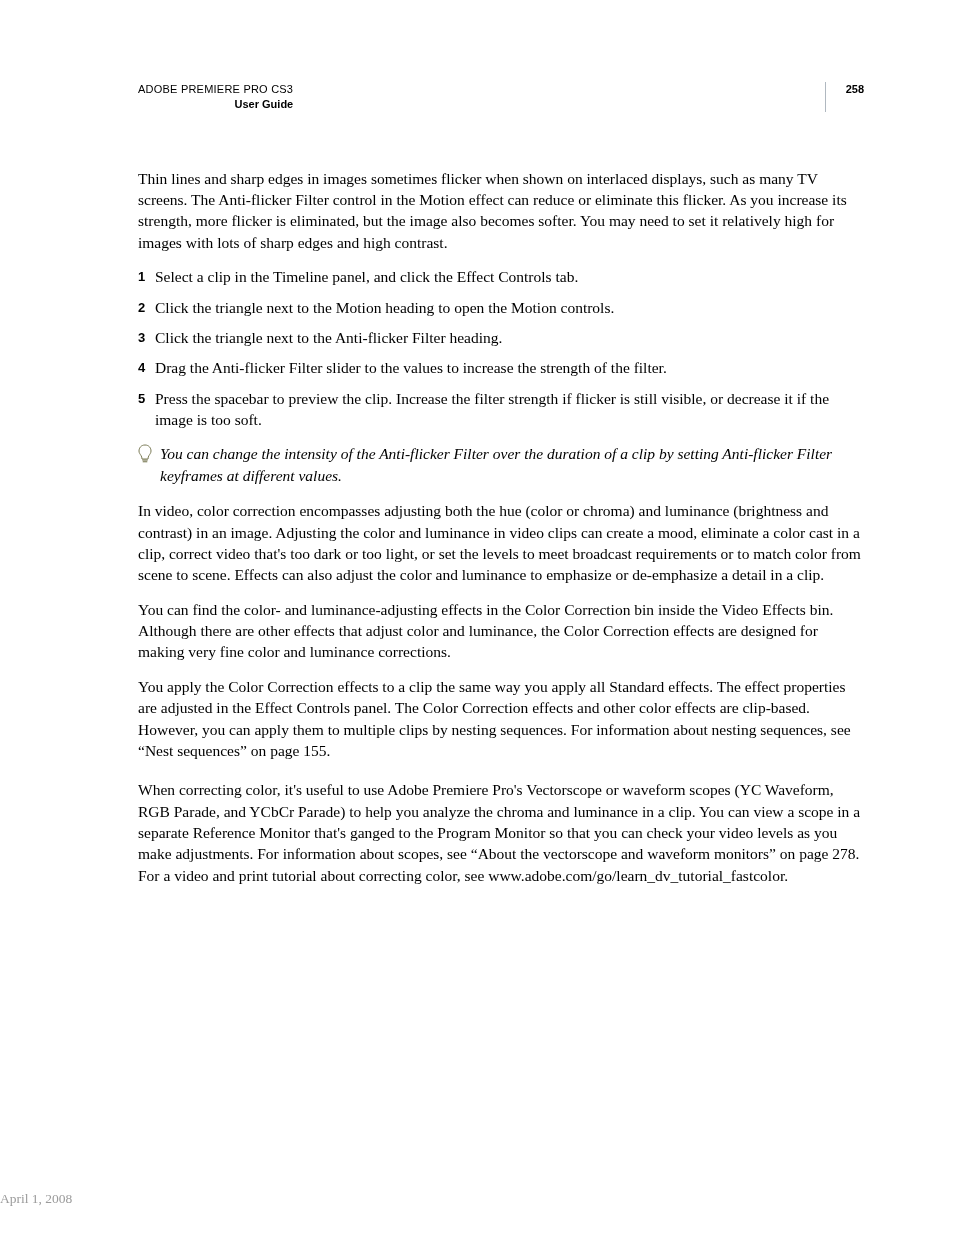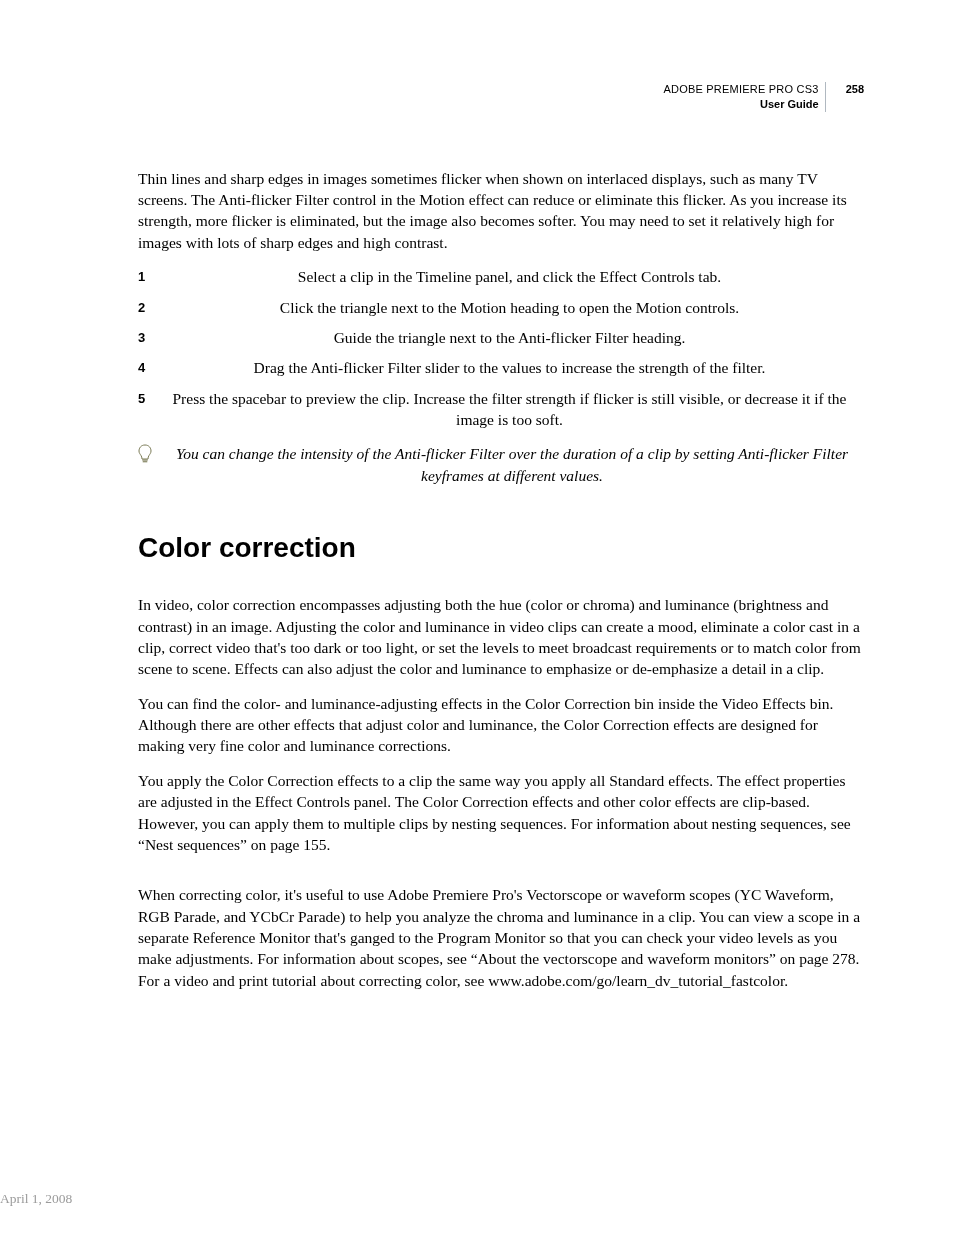--- a/index.html
+++ b/index.html
@@ -14,21 +14,21 @@
   .page {
     padding: 82px 90px 0 138px;
   }
   .header {
     text-align: right;
     font-family: "Myriad Pro", "Segoe UI", Arial, sans-serif;
     font-size: 11px;
     line-height: 1.35;
     margin-bottom: 56px;
     display: flex;
-    justify-content: flex-end;
+    justify-content: space-between;
   }
   .header-text {
     text-align: right;
     padding-right: 6px;
   }
   .header-divider {
     border-left: 1px solid #b0b8c0;
     padding-left: 20px;
     display: flex;
     align-items: flex-start;
@@ -64,37 +64,36 @@
     display: flex;
   }
   .step-num {
     font-family: "Myriad Pro", "Segoe UI", Arial, sans-serif;
     font-weight: bold;
     font-size: 13px;
     width: 17px;
     flex-shrink: 0;
     padding-top: 2px;
   }
-  .step-text { flex: 1; text-align: center; }
+  .step-text { flex: 1; }
   .tip {
     display: flex;
     margin-top: 13px;
     margin-bottom: 14px;
   }
   .tip-icon {
     width: 22px;
     flex-shrink: 0;
     padding-top: 1px;
   }
   .tip-text {
     font-style: italic;
     font-size: 15.5px;
     line-height: 1.38;
     flex: 1;
-    text-align: center;
   }
   .link { color: #000000; }
   .footer {
     position: absolute;
     bottom: 28px;
     left: 0;
     right: 0;
     text-align: left;
     color: #9b9b9b;
     font-size: 13.5px;
@@ -122,21 +121,21 @@
   <div class="step">
     <div class="step-num">1</div>
     <div class="step-text">Select a clip in the Timeline panel, and click the Effect Controls tab.</div>
   </div>
   <div class="step">
     <div class="step-num">2</div>
     <div class="step-text">Click the triangle next to the Motion heading to open the Motion controls.</div>
   </div>
   <div class="step">
     <div class="step-num">3</div>
-    <div class="step-text">Guide the triangle next to the Anti-flicker Filter heading.</div>
+    <div class="step-text">Click the triangle next to the Anti-flicker Filter heading.</div>
   </div>
   <div class="step">
     <div class="step-num">4</div>
     <div class="step-text">Drag the Anti-flicker Filter slider to the values to increase the strength of the filter.</div>
   </div>
   <div class="step">
     <div class="step-num">5</div>
     <div class="step-text">Press the spacebar to preview the clip. Increase the filter strength if flicker is still visible, or decrease it if the image is too soft.</div>
   </div>
 
@@ -144,30 +143,29 @@
     <div class="tip-icon">
       <svg class="bulb" viewBox="0 0 14 20">
           <path d="M7 1 C3 1 1 4 1 7 C1 9 2.2 10.2 3 11.5 C3.6 12.5 4 13.5 4 15 L10 15 C10 13.5 10.4 12.5 11 11.5 C11.8 10.2 13 9 13 7 C13 4 11 1 7 1 Z" fill="none" stroke="#7a7a55" stroke-width="1"></path>
           <rect x="4.3" y="15.5" width="5.4" height="1.1" fill="#7a7a55"></rect>
           <rect x="4.7" y="17.2" width="4.6" height="1.1" fill="#7a7a55"></rect>
         </svg>
     </div>
     <div class="tip-text">You can change the intensity of the Anti-flicker Filter over the duration of a clip by setting Anti-flicker Filter keyframes at different values.</div>
   </div>
 
-  <div class="h1">Color correction</div>
 
 
   <div class="para">In video, color correction encompasses adjusting both the hue (color or chroma) and luminance (brightness and contrast) in an image. Adjusting the color and luminance in video clips can create a mood, eliminate a color cast in a clip, correct video that's too dark or too light, or set the levels to meet broadcast requirements or to match color from scene to scene. Effects can also adjust the color and luminance to emphasize or de-emphasize a detail in a clip.</div>
   <div class="para">You can find the color- and luminance-adjusting effects in the Color Correction bin inside the Video Effects bin. Although there are other effects that adjust color and luminance, the Color Correction effects are designed for making very fine color and luminance corrections.</div>
 
   <div class="para">
     <span>You apply the Color Correction effects to a clip the same way you apply all Standard effects. The effect properties are adjusted in the Effect Controls panel. The Color Correction effects and other color effects are clip-based. However, you can apply them to multiple clips by nesting sequences. For information about nesting sequences, see “</span><span class="link">Nest sequences</span><span>” on page 155.</span>
   </div>
 
 
-  <div class="para" style="margin-top:29px">
+  <div class="para" style="margin-top:18px">
     <span>When correcting color, it's useful to use Adobe Premiere Pro's Vectorscope or waveform scopes (YC Waveform, RGB Parade, and YCbCr Parade) to help you analyze the chroma and luminance in a clip. You can view a scope in a separate Reference Monitor that's ganged to the Program Monitor so that you can check your video levels as you make adjustments. For information about scopes, see “</span><span class="link">About the vectorscope and waveform monitors</span><span>” on page 278. For a video and print tutorial about correcting color, see </span><span class="link">www.adobe.com/go/learn_dv_tutorial_fastcolor</span><span>.</span>
   </div>
 
 </div>
 
 <div class="footer">April 1, 2008</div>
 
 </body></html>

